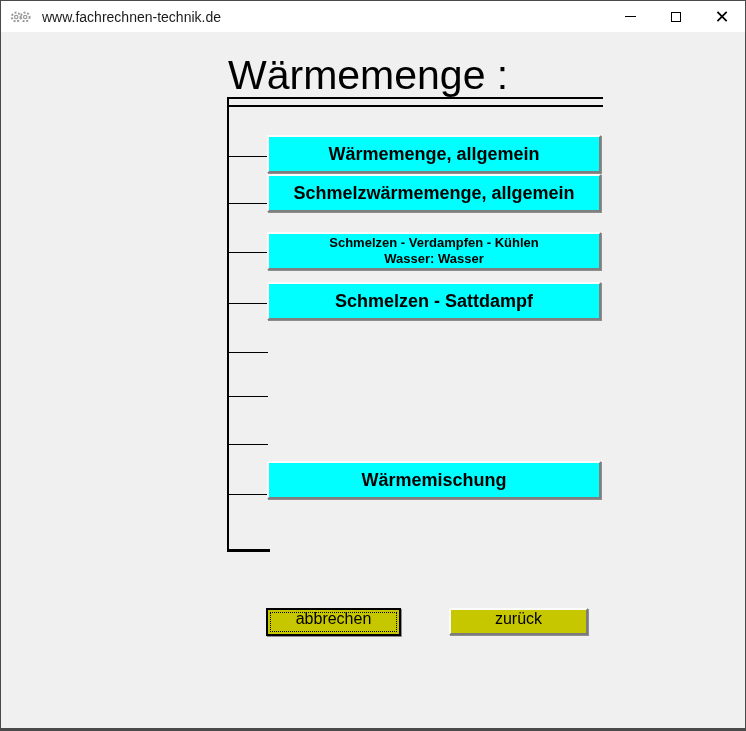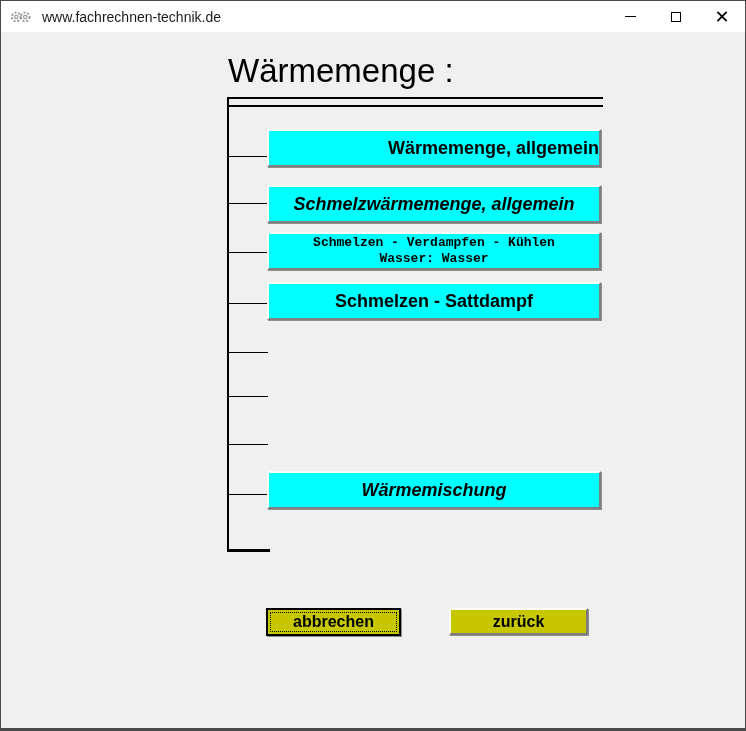--- a/index.html
+++ b/index.html
@@ -19,51 +19,51 @@
   .app-icon{margin-left:9px;display:flex;align-items:center;}
   .title-text{margin-left:10px;font-size:14px;color:#1b1b1b;white-space:nowrap;}
   .controls{margin-left:auto;display:flex;height:100%;}
   .ctrl{width:46px;height:100%;display:flex;align-items:center;justify-content:center;}
   .min-glyph{width:11px;height:1px;background:#000;}
   .max-glyph{width:10px;height:10px;border:1px solid #000;}
   .close-glyph{font-size:18px;line-height:1;color:#000;font-family:"DejaVu Sans",sans-serif;}
   
   .heading{
     position:absolute;left:227px;top:52px;
-    font-size:33px;color:#000;line-height:1.1;white-space:nowrap;
+    font-size:41px;color:#000;line-height:1.1;white-space:nowrap;
   }
   
   .hline,.vline,.branch{position:absolute;background:#000;}
   .dline1{left:226px;top:96px;width:376px;height:2px;}
   .dline2{left:226px;top:104px;width:376px;height:2px;}
   .vline{left:226px;top:96px;width:2px;height:455px;}
   .branch{left:227px;width:40px;height:1px;}
   .br1{top:155px;}  .br2{top:202px;}  .br3{top:251px;}  .br4{top:302px;}
   .br5{top:351px;}  .br6{top:395px;}  .br7{top:443px;}  .br8{top:493px;}
   .bottomline{left:226px;top:548px;width:43px;height:3px;}
   
   .menu-btn{
     position:absolute;left:266px;width:334px;height:38px;
     background:#00ffff;
     border:2px solid;border-color:#fbfbfb #7f7f7f #7f7f7f #fbfbfb;
     box-shadow:1px 1px 0 #8e8e8e;
     display:flex;flex-direction:column;align-items:center;justify-content:center;
     font-weight:bold;font-size:18px;color:#000;text-align:center;cursor:pointer;
   }
-  .b1{top:128px;align-items:flex-end;}
-  .b2{top:184px;font-style:italic;}
-  .b3{top:231px;height:38px;font-size:13px;line-height:16px;font-family:Liberation Mono, monospace;}
+  .b1{top:134px;}
+  .b2{top:173px;}
+  .b3{top:231px;height:38px;font-size:13px;line-height:16px;}
   .b4{top:281px;}
-  .b5{top:470px;font-style:italic;}
+  .b5{top:460px;}
   
   .action-btn{
     position:absolute;top:607px;height:28px;
     background:#c7c700;
-    display:flex;align-items:center;justify-content:center;
-    font-weight:bold;font-size:16px;color:#000;cursor:pointer;
+    display:flex;align-items:flex-start;justify-content:center;
+    font-weight:normal;font-size:16px;color:#000;cursor:pointer;
   }
   .cancel{
     left:265px;width:135px;
     border:2px solid #000;
     outline:1px dotted #000;outline-offset:-5px;
     box-shadow:1px 1px 0 #8e8e8e;
   }
   .back{
     left:448px;width:139px;height:27px;
     border:2px solid;border-color:#fbfbfb #7c7c7c #7c7c7c #fbfbfb;

